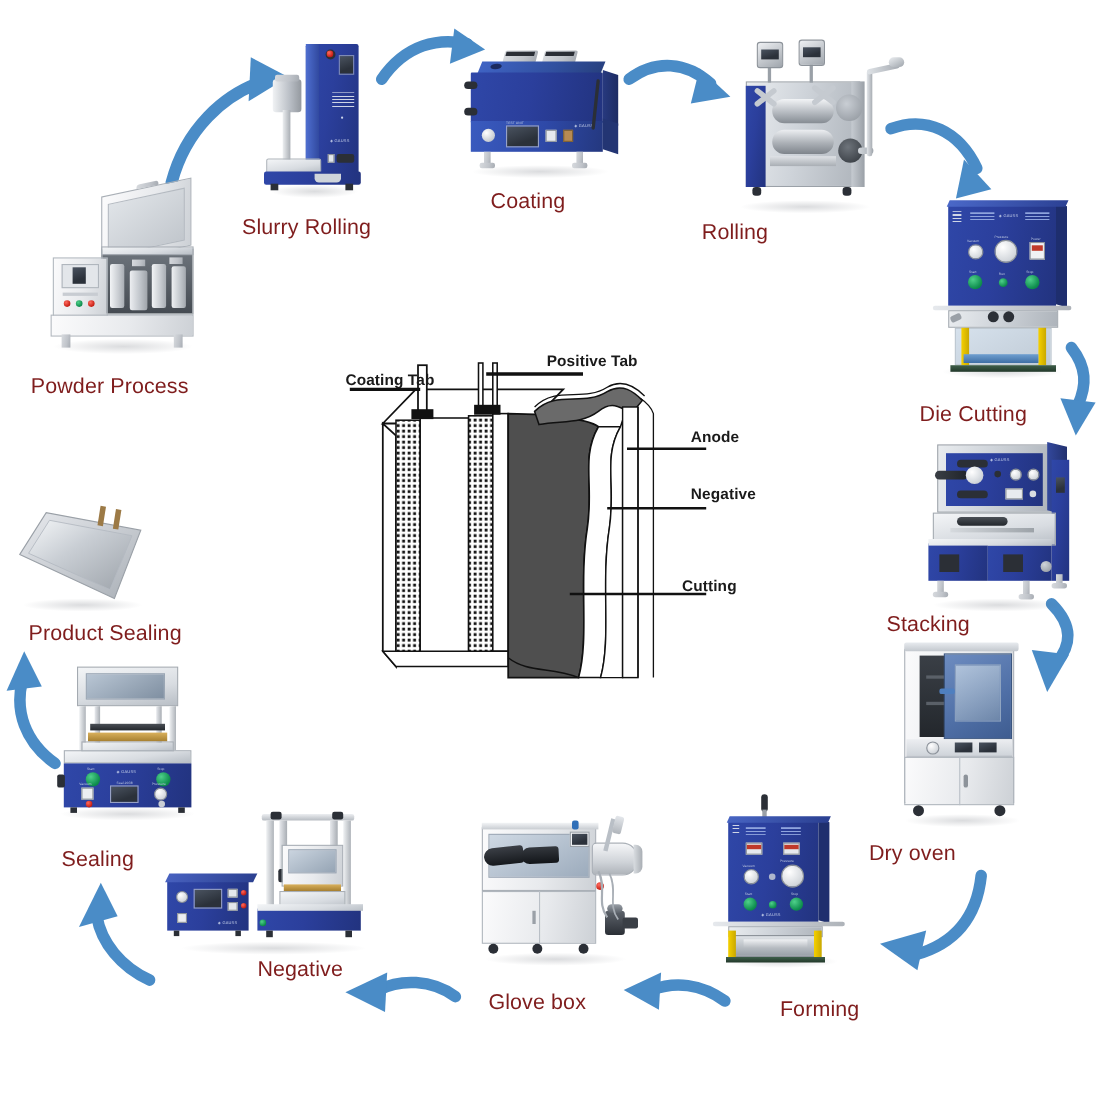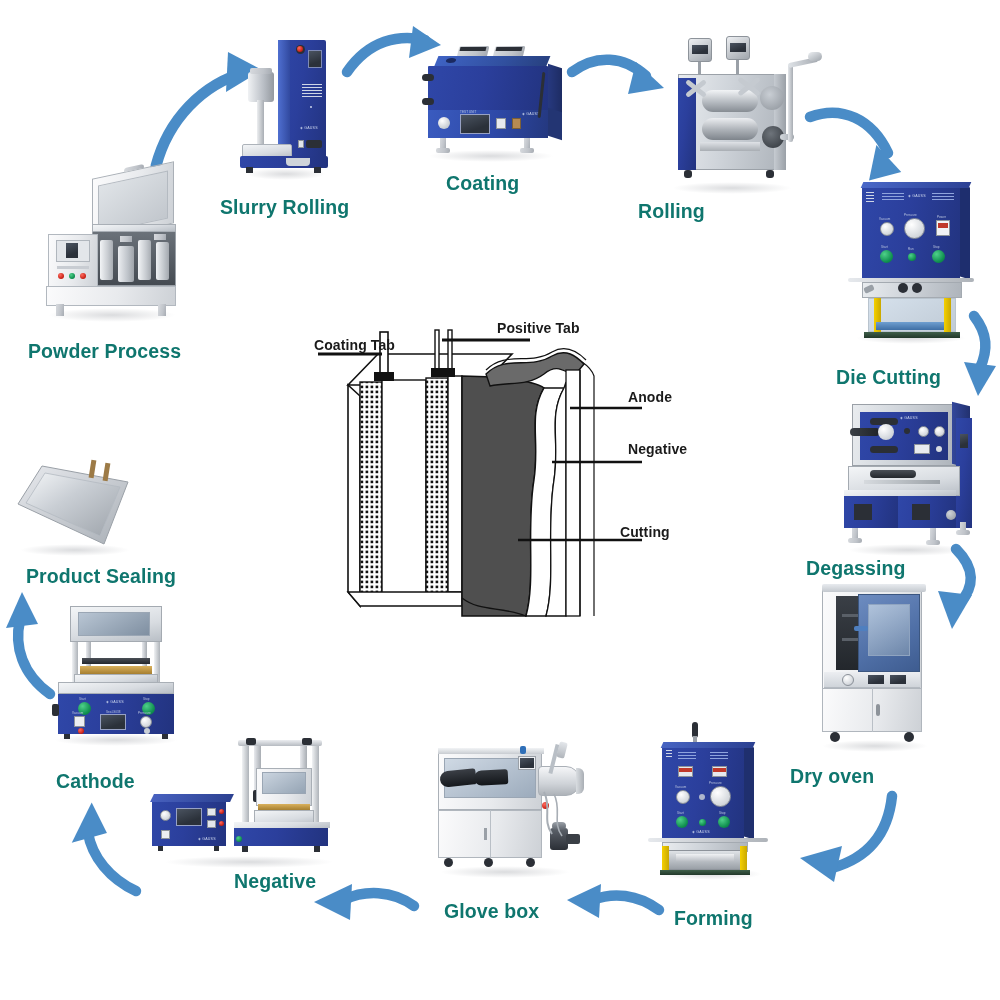--- a/index.html
+++ b/index.html
@@ -1,20 +1,20 @@
 <!DOCTYPE html>
 <html><head>
 <meta charset="utf-8">
 <style>
   html,body{margin:0;padding:0;background:#ffffff;}
   body{width:1000px;height:1000px;position:relative;overflow:hidden;
        font-family:"Liberation Sans","DejaVu Sans",sans-serif;}
   #stage{position:absolute;left:0;top:0;width:1000px;height:1000px;background:#fff;}
 
-  .label{position:absolute;font-weight:bold;color:#0f766e;white-space:nowrap;
+  .label{position:absolute;font-weight:normal;color:#7f1d1d;white-space:nowrap;
          letter-spacing:.1px;}
   .step-label{font-size:19.5px;}
   .diag-label{font-size:14px;font-weight:bold;color:#1a1a1a;}
 
   .node{position:absolute;}
   .arrow{position:absolute;}
   svg{display:block;overflow:visible;}
   .bx{position:absolute;box-sizing:border-box;}
   .bluebody{background:linear-gradient(100deg,#2f47a8 0%,#2b3f9c 45%,#22337f 100%);}
   .bluebody2{background:linear-gradient(100deg,#3a5bbf 0%,#2e49a8 55%,#24387f 100%);}
@@ -293,21 +293,21 @@
     <div class="bx steel2" style="left:10px;top:86px;width:112px;height:6px;"></div>
     <div class="bx" style="left:112px;top:106px;width:10px;height:10px;border-radius:50%;background:radial-gradient(circle at 35% 32%,#cfd4da,#8d939a);"></div>
 
     <div class="bx grey" style="left:18px;top:124px;width:6px;height:12px;"></div>
     <div class="bx grey" style="left:14px;top:134px;width:14px;height:5px;border-radius:3px;"></div>
     <div class="bx grey" style="left:96px;top:124px;width:6px;height:14px;"></div>
     <div class="bx grey" style="left:92px;top:136px;width:14px;height:5px;border-radius:3px;"></div>
     <div class="bx grey" style="left:126px;top:118px;width:6px;height:10px;"></div>
     <div class="bx grey" style="left:122px;top:126px;width:14px;height:5px;border-radius:3px;"></div>
   </div>
-  <div class="label step-label" style="left:806px;top:557px">Degassing</div>
+  <div class="label step-label" style="left:806px;top:557px">Stacking</div>
 
   <div class="node" style="left:812px;top:580px;width:126px;height:170px;">
     <div class="shadow" style="left:10px;top:160px;width:106px;height:12px;"></div>
     <div class="bx white" style="left:10px;top:10px;width:100px;height:140px;border:1.2px solid #aab0b7;"></div>
     <div class="bx" style="left:10px;top:4px;width:104px;height:8px;background:linear-gradient(180deg,#e8ebef,#c3c8ce);border-radius:2px;"></div>
 
     <div class="bx" style="left:24px;top:16px;width:78px;height:74px;background:linear-gradient(180deg,#3a3f46,#23272c);"></div>
     <div class="bx" style="left:30px;top:34px;width:62px;height:3px;background:#5a6068;"></div>
     <div class="bx" style="left:30px;top:58px;width:62px;height:3px;background:#5a6068;"></div>
 
@@ -359,21 +359,21 @@
 
     <div class="bx" style="left:0px;top:116px;width:120px;height:4px;background:linear-gradient(90deg,#e6e9ed,#aeb3b9);border-radius:2px;"></div>
 
     <div class="bx steel" style="left:14px;top:120px;width:86px;height:10px;border:1px solid #a4aab1;"></div>
     <div class="bx" style="left:18px;top:128px;width:78px;height:20px;background:linear-gradient(180deg,#dfe3e7,#9aa0a7);border:1px solid #8d939a;"></div>
     <div class="bx" style="left:28px;top:132px;width:58px;height:8px;background:linear-gradient(180deg,#f0f2f4,#b4b9bf);"></div>
     <div class="bx yell" style="left:14px;top:124px;width:7px;height:28px;"></div>
     <div class="bx yell" style="left:92px;top:124px;width:7px;height:28px;"></div>
     <div class="bx" style="left:12px;top:148px;width:90px;height:5px;background:linear-gradient(180deg,#3f5f4a,#22382a);"></div>
   </div>
-  <div class="label step-label" style="left:674px;top:907px">Forming</div>
+  <div class="label step-label" style="left:709px;top:907px">Forming</div>
 
   <div class="node" style="left:430px;top:730px;width:166px;height:150px;">
     <div class="shadow" style="left:10px;top:136px;width:130px;height:12px;"></div>
 
     <div class="bx white" style="left:8px;top:22px;width:104px;height:58px;border:1.4px solid #aab0b7;"></div>
     <div class="bx" style="left:14px;top:28px;width:92px;height:40px;background:linear-gradient(150deg,#cfd9e4,#9cabbc);border:1px solid #9aa6b4;"></div>
     <div class="bx" style="left:8px;top:18px;width:106px;height:6px;background:linear-gradient(180deg,#f2f4f6,#c8ccd1);"></div>
 
     <div class="bx" style="left:10px;top:40px;width:36px;height:16px;border-radius:9px 3px 3px 9px;background:linear-gradient(180deg,#3b3f46,#16191d);transform:rotate(-6deg);"></div>
     <div class="bx" style="left:44px;top:40px;width:34px;height:15px;border-radius:8px 3px 3px 8px;background:linear-gradient(180deg,#34383e,#121519);transform:rotate(-3deg);"></div>
@@ -474,21 +474,21 @@
     <div class="bx" style="left:30px;top:110px;width:11px;height:11px;background:#eceef1;border:.6px solid #8d939a;"></div>
     <div class="bx gauge" style="left:96px;top:110px;width:12px;height:12px;"></div>
     <div class="tiny" style="position:absolute;left:28px;top:105px;">Vacuum</div>
     <div class="tiny" style="position:absolute;left:94px;top:105px;">Pressure</div>
     <div class="bx rbtn" style="left:34px;top:122px;width:6px;height:6px;"></div>
     <div class="bx" style="left:100px;top:122px;width:6px;height:6px;border-radius:50%;background:#c9ced5;"></div>
     <div class="bx dark" style="left:8px;top:98px;width:7px;height:12px;border-radius:2px;"></div>
     <div class="bx dark" style="left:20px;top:128px;width:6px;height:5px;"></div>
     <div class="bx dark" style="left:118px;top:128px;width:6px;height:5px;"></div>
   </div>
-  <div class="label step-label" style="left:56px;top:770px">Cathode</div>
+  <div class="label step-label" style="left:56px;top:770px">Sealing</div>
 
   <div class="node" style="left:12px;top:452px;width:130px;height:105px;">
     <div class="shadow" style="left:8px;top:92px;width:110px;height:12px;"></div>
     <svg width="130" height="105" viewBox="0 0 130 105">
       <defs>
         <linearGradient id="pouch" x1="0" y1="0" x2="1" y2="1">
           <stop offset="0%" stop-color="#f4f6f8"></stop>
           <stop offset="42%" stop-color="#c9ced4"></stop>
           <stop offset="100%" stop-color="#9da3aa"></stop>
         </linearGradient>

